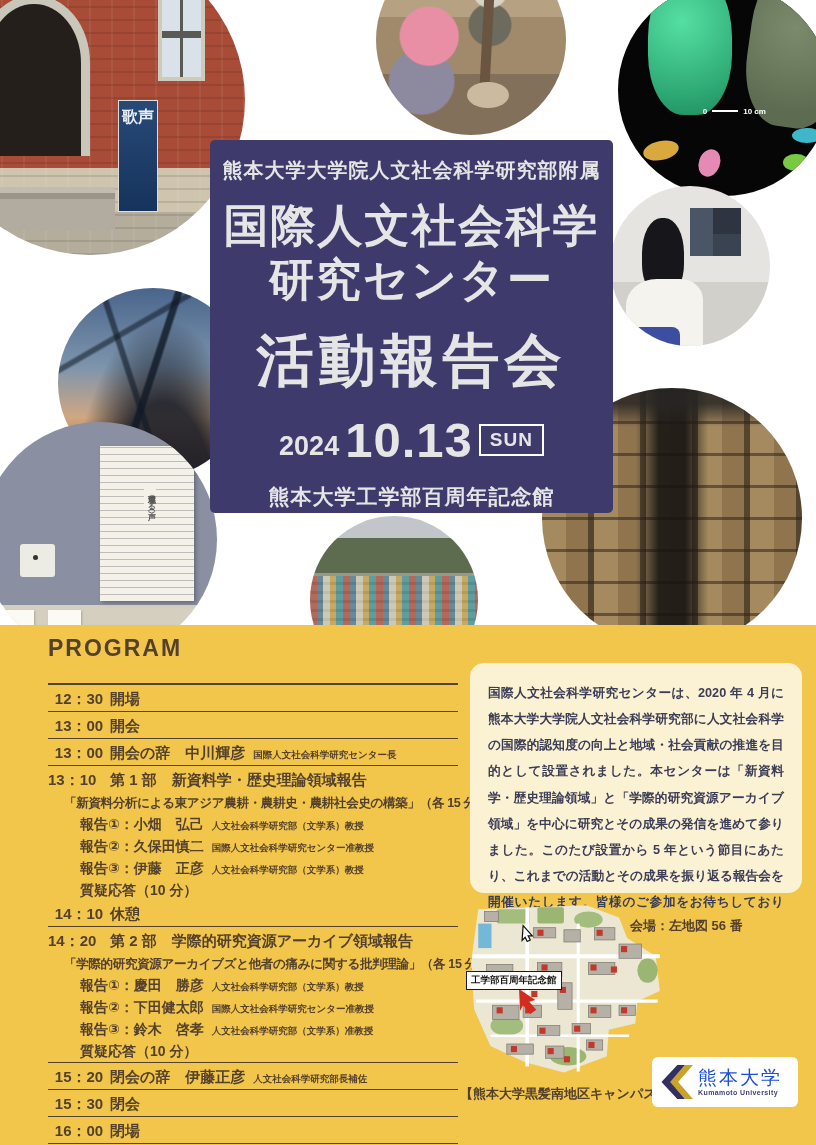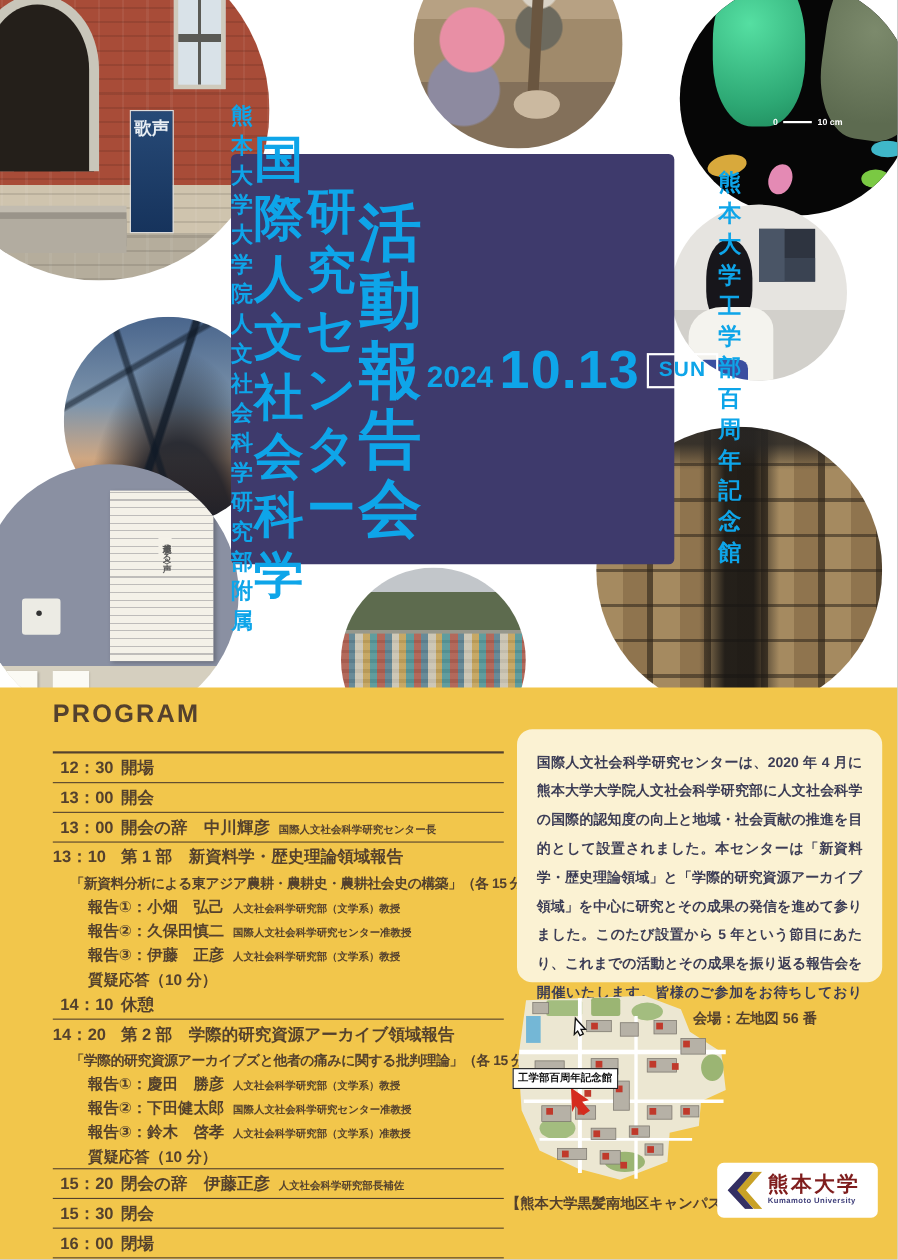--- a/index.html
+++ b/index.html
@@ -84,22 +84,22 @@
 
   .ph-archive { left:542px; top:388px; width:260px; height:260px;
     background:
       linear-gradient(180deg, rgba(40,38,36,.85) 0 6%, rgba(40,38,36,0) 15%),
       linear-gradient(90deg, rgba(22,20,18,0) 36%, rgba(22,20,18,.9) 45% 55%, rgba(22,20,18,0) 64%),
       repeating-linear-gradient(0deg, rgba(45,36,26,.55) 0 3px, transparent 3px 32px),
       repeating-linear-gradient(90deg, #a58a60 0 24px, #8f744e 24px 46px, #55452f 46px 52px); }
 
   
   .title-panel { position:absolute; left:210px; top:140px; width:403px; height:373px;
-    background:#3e3a6c; border-radius:5px; z-index:5; color:#0ea5e9;
-    display:flex; align-items:center; text-align:center; }
+    background:#3e3a6c; border-radius:5px; z-index:5; color:#e5e5e5;
+    display:flex; flex-direction:column; align-items:center; text-align:center; }
   .affiliation { font-size:20px; font-weight:bold; letter-spacing:1px; margin-top:17px; }
   .title1 { font-size:45px; font-weight:bold; letter-spacing:2px; margin-top:15px; line-height:1.2; }
   .title2 { font-size:45px; font-weight:bold; letter-spacing:2px; line-height:1.2; }
   .event-title { font-size:57px; font-weight:bold; letter-spacing:5px; margin-top:22px; line-height:1.1; }
   .date-row { display:flex; align-items:center; gap:6px; margin-top:20px;justify-content:space-between; }
   .date-year { font-size:27px; font-weight:bold; align-self:flex-end; padding-bottom:6px; }
   .date-day { font-size:49px; font-weight:bold; letter-spacing:1px; }
   .date-sun { font-size:19px; font-weight:bold; border:2px solid #fff; padding:3px 9px; letter-spacing:1px; }
   .venue { font-size:21px; font-weight:bold; letter-spacing:1px; margin-top:15px; }
 
@@ -130,21 +130,21 @@
   .map-caption { position:absolute; left:460px; top:460px; font-size:13px; font-weight:bold; }
 
   .ku-logo { position:absolute; left:652px; top:432px; width:146px; height:50px; background:#fff; border-radius:6px;
     display:flex; align-items:center; padding:6px 9px; gap:9px; }
   .chev { position:relative; width:28px; height:34px; flex:none; }
   .chev .gold, .chev .navy { position:absolute; top:0; width:24px; height:34px;
     clip-path:polygon(68% 0, 100% 0, 38% 50%, 100% 100%, 68% 100%, 2% 50%); }
   .chev .gold { left:8px; background:#c9a227; }
   .chev .navy { left:0; background:#332f63; }
   .ku-text { display:flex; flex-direction:column; }
-  .ku-ja { font-size:19px; font-weight:bold; color:#7f1d1d; letter-spacing:2px; line-height:1.1; }
+  .ku-ja { font-size:19px; font-weight:normal; color:#1d4ed8; letter-spacing:2px; line-height:1.1; }
   .ku-en { font-size:7px; font-weight:bold; color:#3f3f7a; letter-spacing:.4px; }
 </style>
 </head>
 <body>
 
 <div class="poster">
 
   <div class="circ ph-brick">
     <div class="arch"></div>
     <div class="window"></div>

